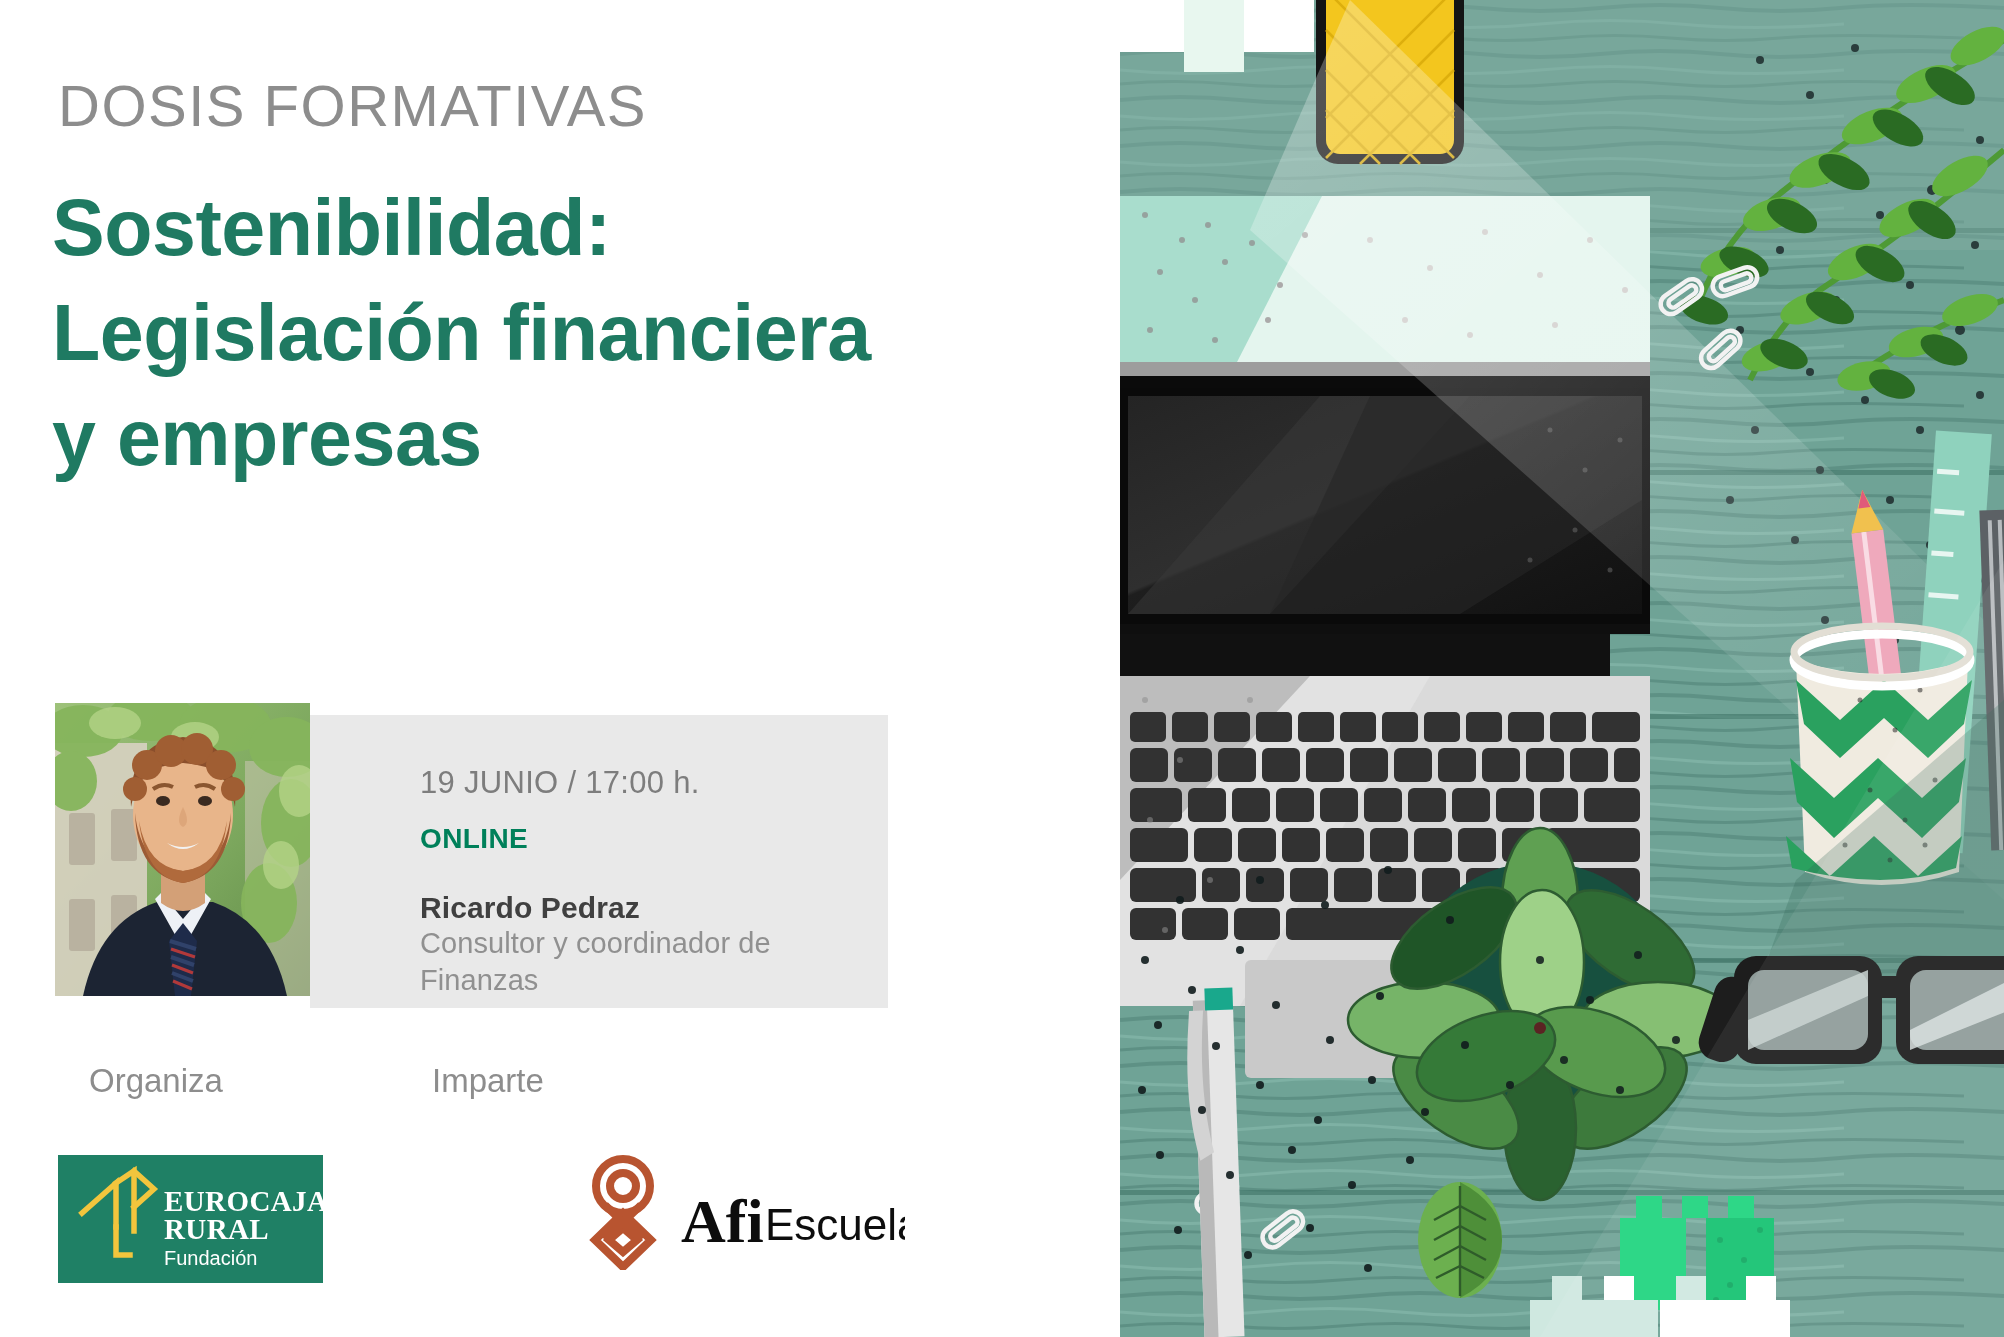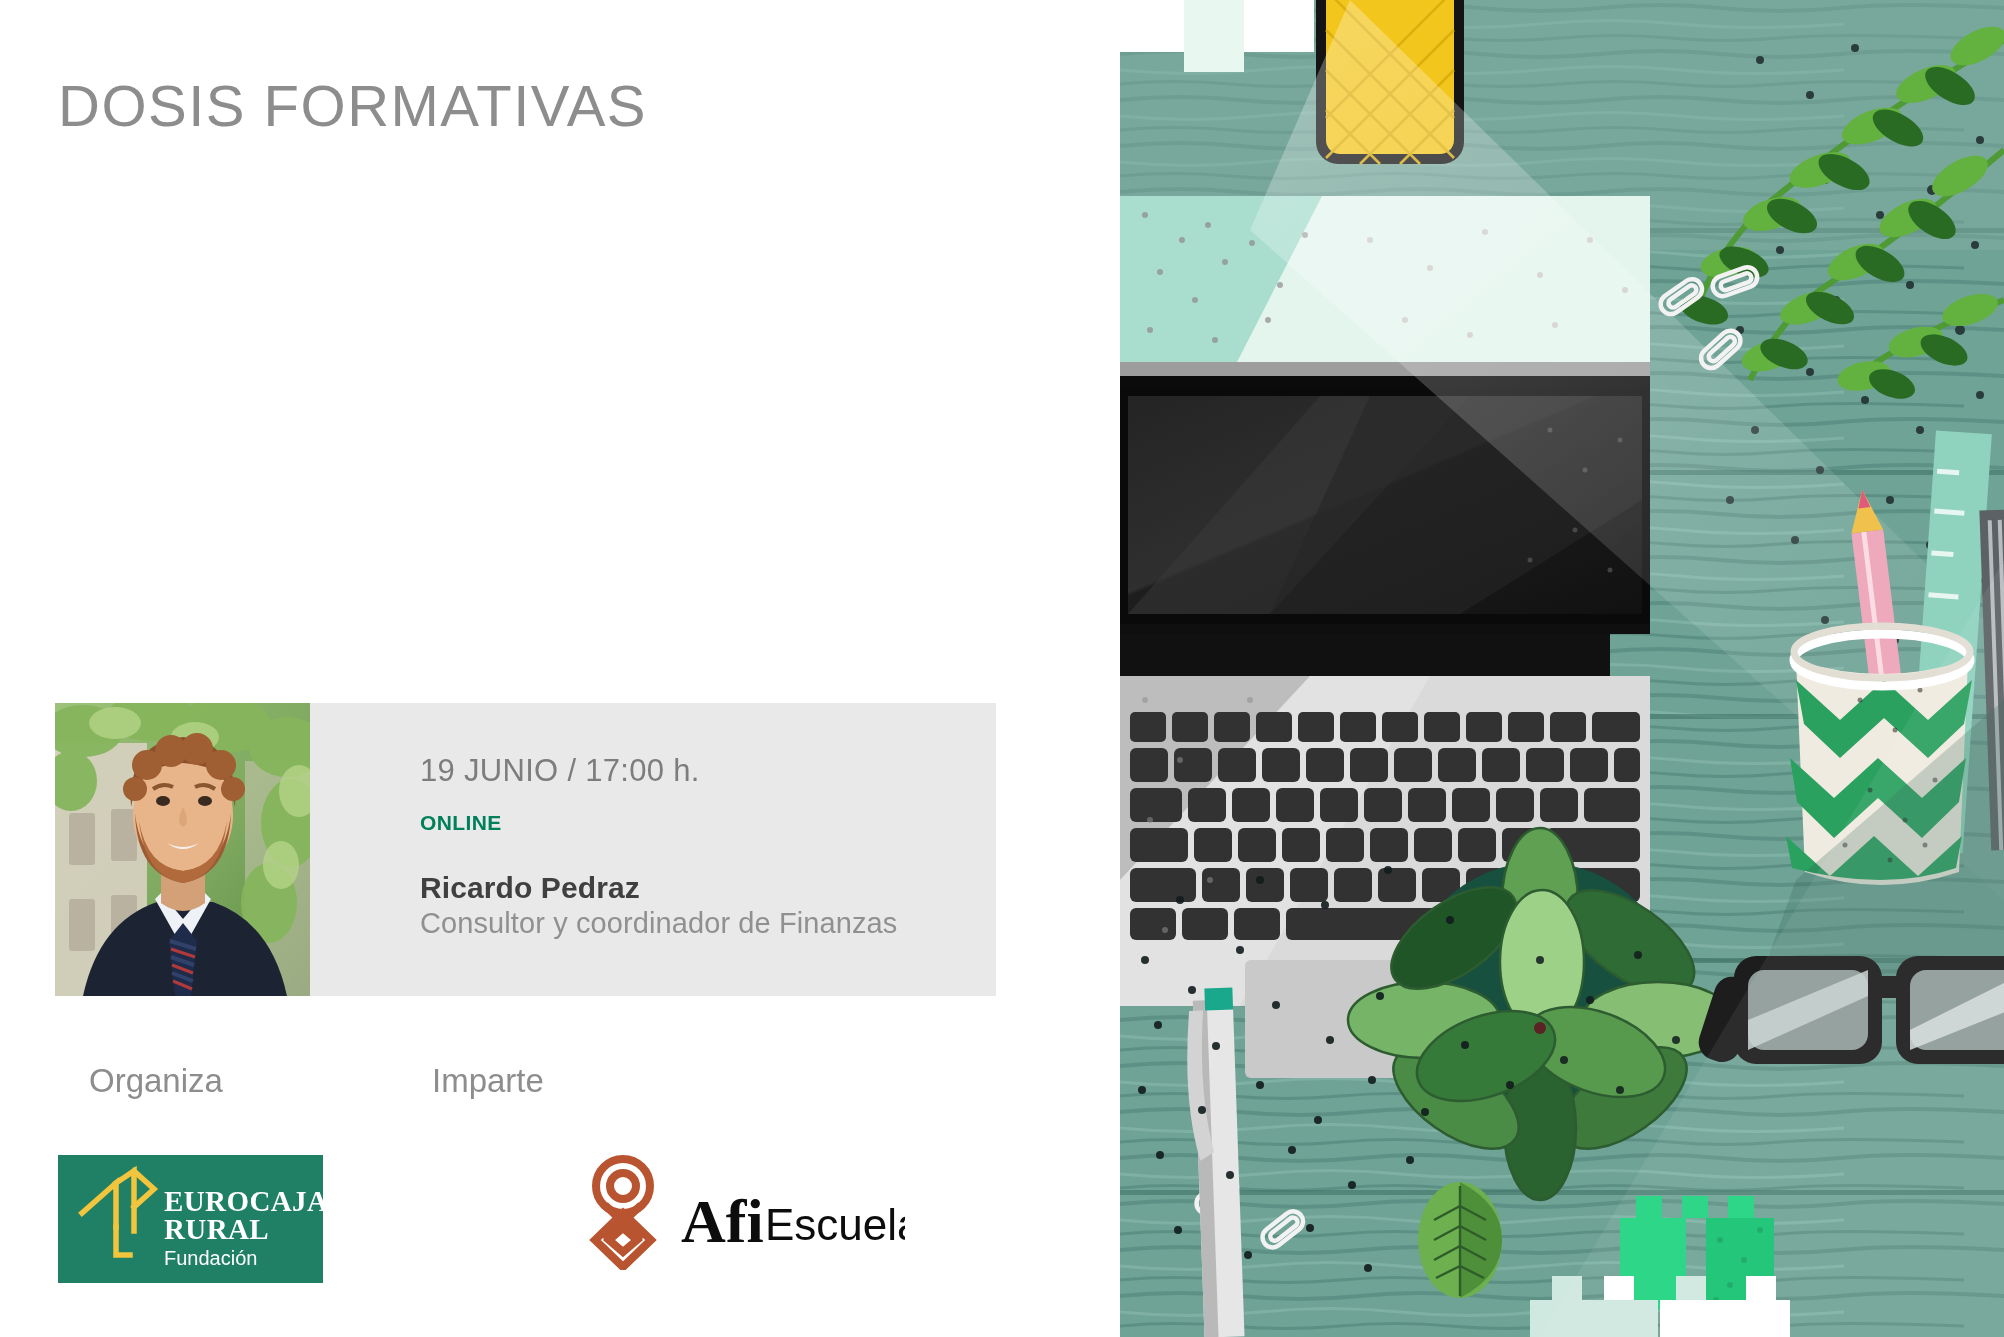--- a/index.html
+++ b/index.html
@@ -57,32 +57,32 @@
     position: absolute;
     left: 0; top: 0;
     width: 255px; height: 293px;
     overflow: hidden;
     background: #9db58a;
   }
   .portrait svg { display: block; width: 255px; height: 293px; }
 
   .info-panel {
     position: absolute;
-    left: 255px; top: 0;
-    width: 686px; height: 293px;
+    left: 255px; top: 12px;
+    width: 578px; height: 293px;
     background: #e9e9e9;
   }
   .info-inner { padding: 50px 0 0 110px; }
   .info-date {
     font-size: 31px; color: #7d7d7d; font-weight: 400;
     letter-spacing: 0.3px; white-space: nowrap;
   }
   .info-mode {
     margin-top: 22px;
-    font-size: 21px; font-weight: 700; color: #00805a;
+    font-size: 28px; font-weight: 700; color: #00805a;
     letter-spacing: 0.4px;
   }
   .info-name {
     margin-top: 36px;
     font-size: 30px; font-weight: 700; color: #404040;
     letter-spacing: 0.1px;
   }
   .info-role {
     font-size: 29px; color: #909090; font-weight: 400;
     line-height: 1.28; letter-spacing: 0.1px;
@@ -657,20 +657,25 @@
 
         <path d="M884 560 L884 1337 L420 1337 Z" fill="#ffffff" opacity="0.07"></path>
       </g>
     </svg>
   </div>
 
   <div class="left-pane">
 
     <div class="kicker">DOSIS FORMATIVAS</div>
 
+    <div class="headline">
+      <span class="ln">Sostenibilidad:</span>
+      <span class="ln">Legislación financiera</span>
+      <span class="ln">y empresas</span>
+    </div>
 
     <div class="info-block">
 
       <div class="portrait">
         <svg viewBox="0 0 255 293" xmlns="http://www.w3.org/2000/svg">
           <defs>
             <clipPath id="pc">
                 <rect x="0" y="0" width="255" height="293"></rect>
               </clipPath>
             <linearGradient id="bgTree" x1="0" y1="0" x2="1" y2="1">

